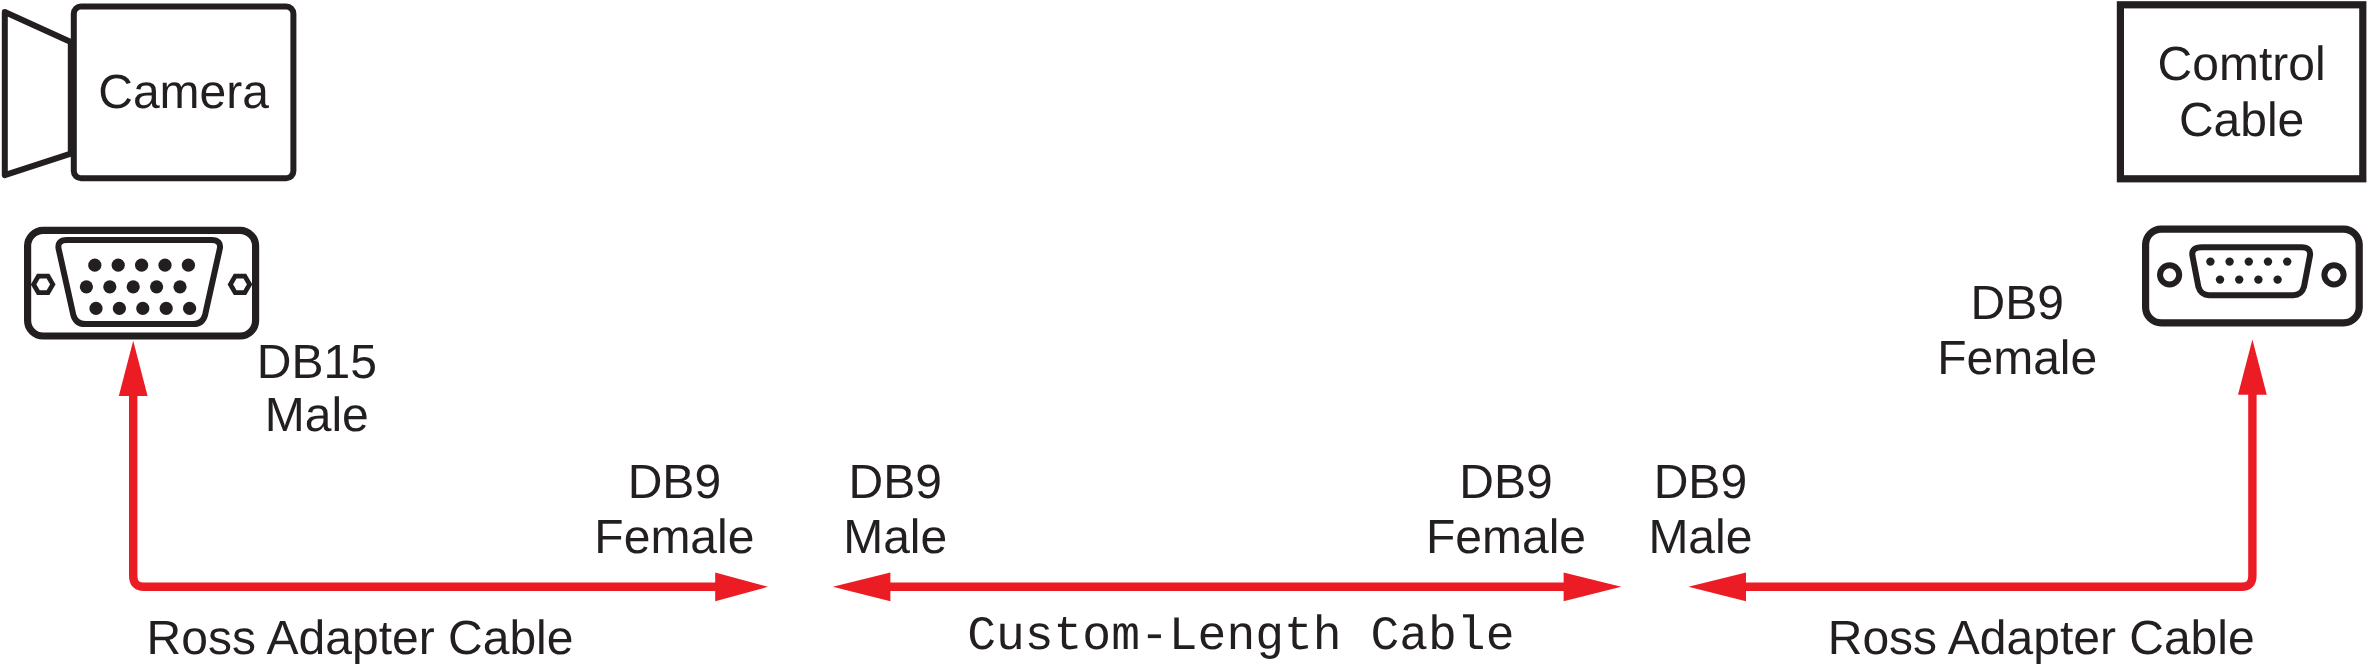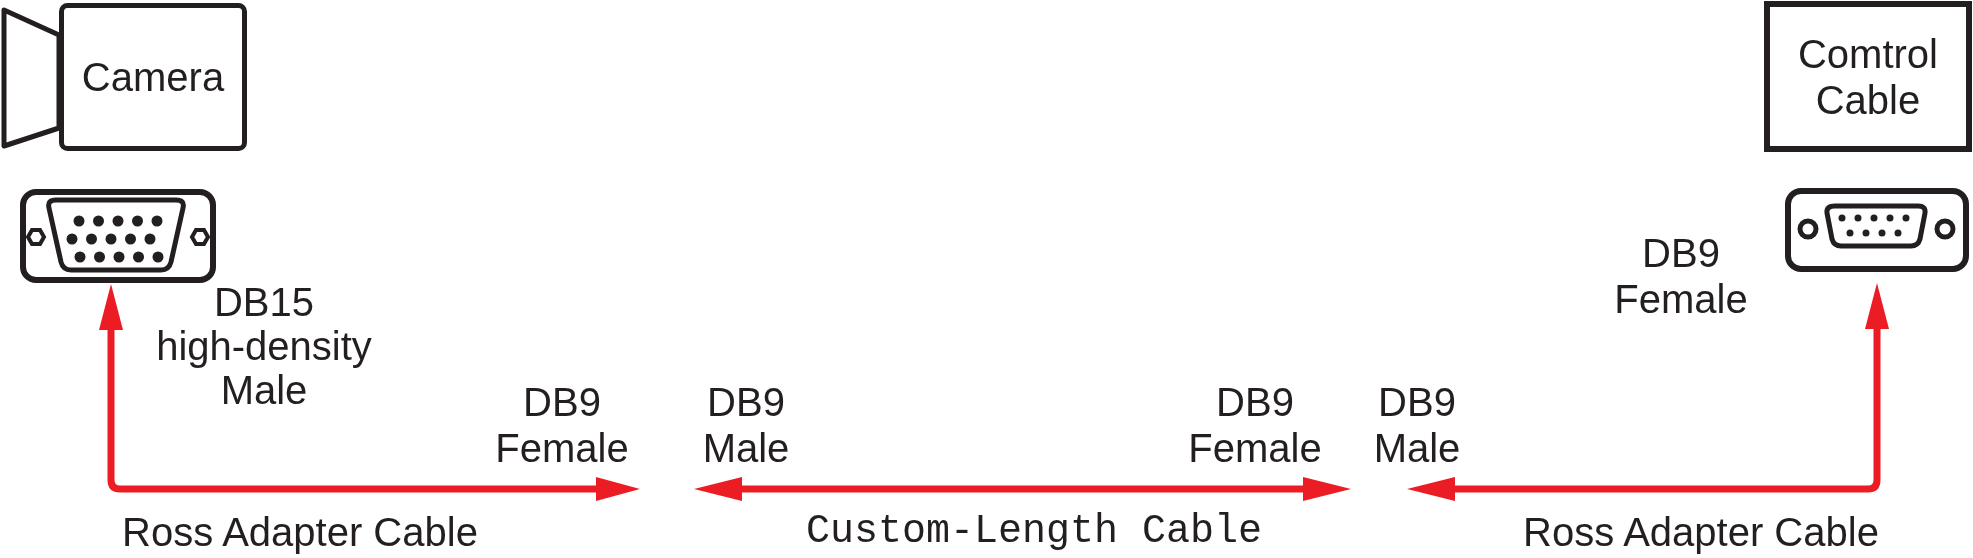--- a/index.html
+++ b/index.html
@@ -131,21 +131,20 @@
     <div>Camera</div>
   </div>
 
   <div class="unitbox">
     <div>Comtrol</div>
     <div>Cable</div>
   </div>
 
   <div class="lbl tight" style="left:264px;top:248px;margin-top:32px;">
     <div>DB15</div>
-    <div>high-density</div>
     <div>Male</div>
   </div>
 
   <div class="lbl" style="left:562px;top:379px;">
     <div>DB9</div>
     <div>Female</div>
   </div>
 
   <div class="lbl" style="left:746px;top:379px;">
     <div>DB9</div>

